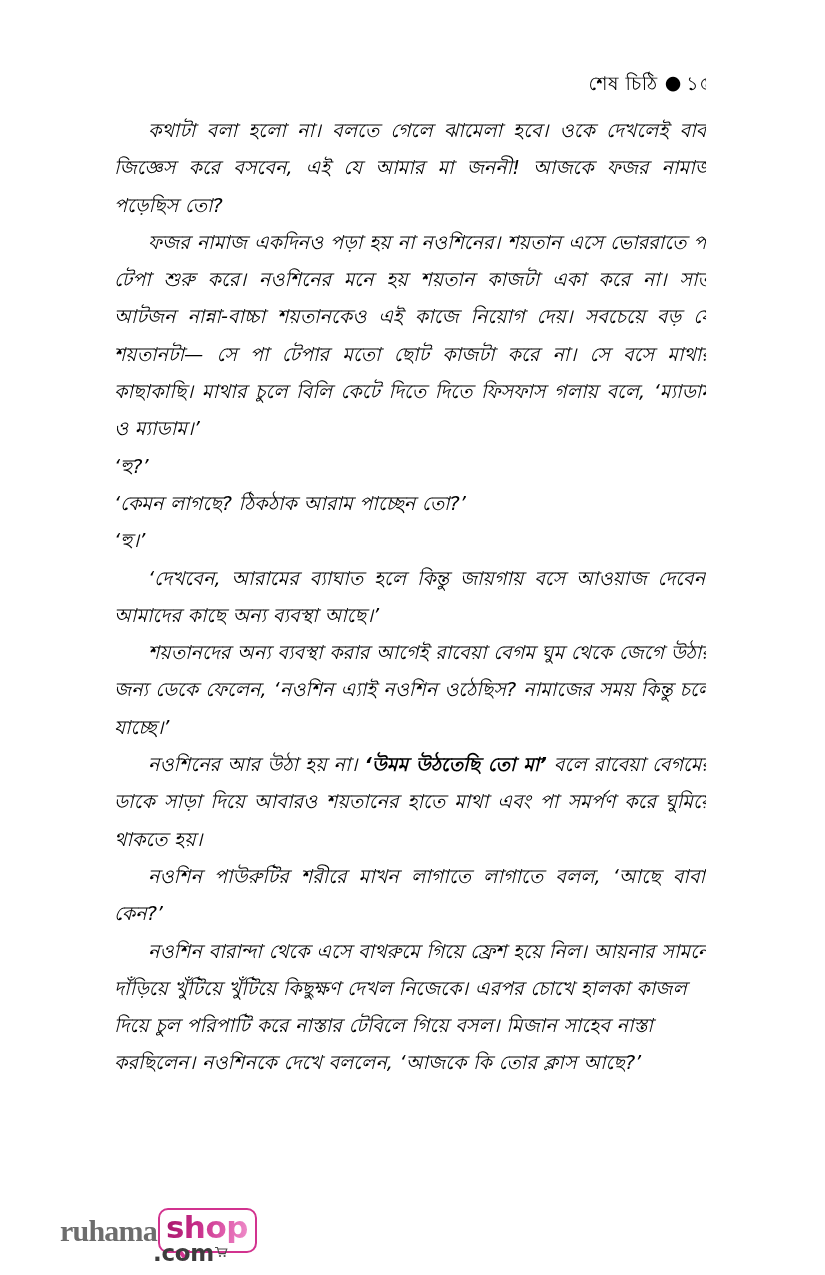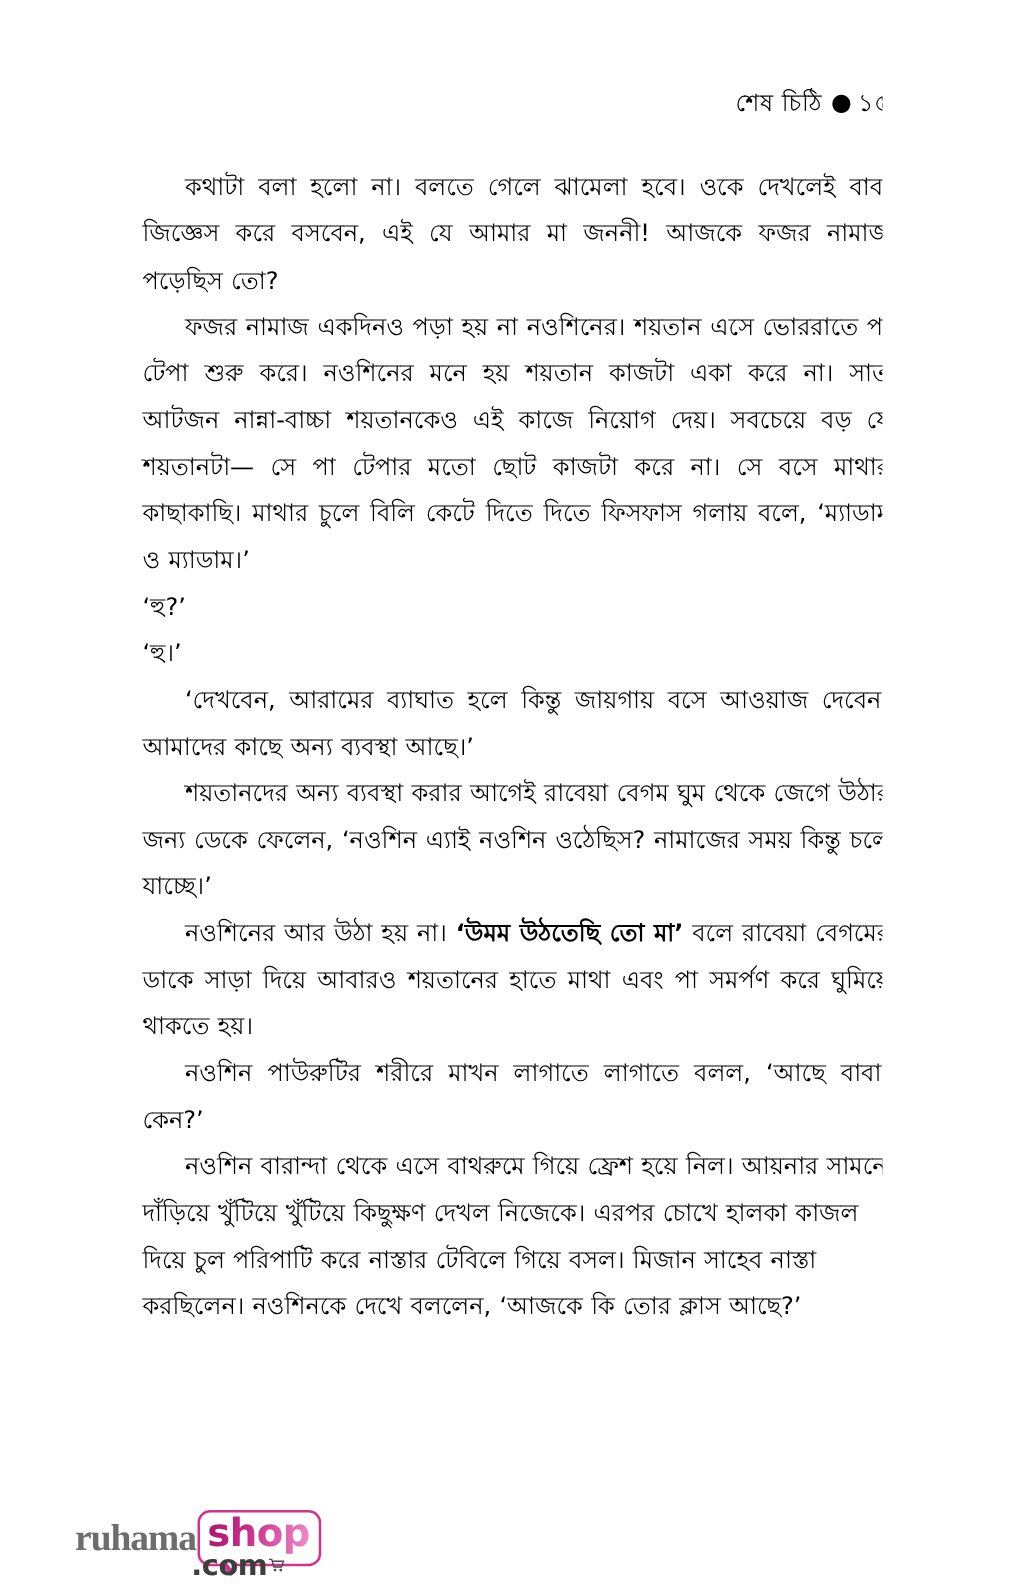--- a/index.html
+++ b/index.html
@@ -38,27 +38,28 @@
     display: inline-block;
     margin: 0 5px 0 7px;
     position: relative;
     top: -1px;
   }
   .running-head .head-folio { letter-spacing: 0.5px; }
 
   
   .text-column {
     position: absolute;
-    top: 131px;
+    top: 112px;
     left: 114px;
     width: 598px;
     font-family: "DejaVu Sans", "Liberation Sans", sans-serif;
     font-size: 19.2px;
     line-height: 37.3px;
     color: #000000;
+    font-style: italic;
   }
 
   .para {
     margin: 0;
     text-align: justify;
     text-justify: inter-word;
     text-indent: 34px;
     word-spacing: 0.5px;
   }
   
@@ -170,20 +171,21 @@
 
   <div class="text-column">
 
     <p class="para">কথাটা বলা হলো না। বলতে গেলে ঝামেলা হবে। ওকে দেখলেই বাবা জিজ্ঞেস করে বসবেন, এই যে আমার মা জননী! আজকে ফজর নামাজ পড়েছিস তো?</p>
 
 
     <p class="para">ফজর নামাজ একদিনও পড়া হয় না নওশিনের। শয়তান এসে ভোররাতে পা টেপা শুরু করে। নওশিনের মনে হয় শয়তান কাজটা একা করে না। সাত আটজন নান্না-বাচ্চা শয়তানকেও এই কাজে নিয়োগ দেয়। সবচেয়ে বড় যে শয়তানটা— সে পা টেপার মতো ছোট কাজটা করে না। সে বসে মাথার কাছাকাছি। মাথার চুলে বিলি কেটে দিতে দিতে ফিসফাস গলায় বলে, ‘ম্যাডাম ও ম্যাডাম।’</p>
 
     <p class="para dialogue">‘হু?’</p>
 
+    <p class="para dialogue">‘কেমন লাগছে? ঠিকঠাক আরাম পাচ্ছেন তো?’</p>
 
     <p class="para dialogue">‘হু।’</p>
 
     <p class="para">‘দেখবেন, আরামের ব্যাঘাত হলে কিন্তু জায়গায় বসে আওয়াজ দেবেন। আমাদের কাছে অন্য ব্যবস্থা আছে।’</p>
 
     <p class="para">শয়তানদের অন্য ব্যবস্থা করার আগেই রাবেয়া বেগম ঘুম থেকে জেগে উঠার জন্য ডেকে ফেলেন, ‘নওশিন এ্যাই নওশিন ওঠেছিস? নামাজের সময় কিন্তু চলে যাচ্ছে।’</p>
 
     <p class="para"><span>নওশিনের আর উঠা হয় না। </span><span class="emph">‘উমম উঠতেছি তো মা’</span><span> বলে রাবেয়া বেগমের ডাকে সাড়া দিয়ে আবারও শয়তানের হাতে মাথা এবং পা সমর্পণ করে ঘুমিয়ে থাকতে হয়।</span></p>
 
     <p class="para">নওশিন পাউরুটির শরীরে মাখন লাগাতে লাগাতে বলল, ‘আছে বাবা। কেন?’</p>

